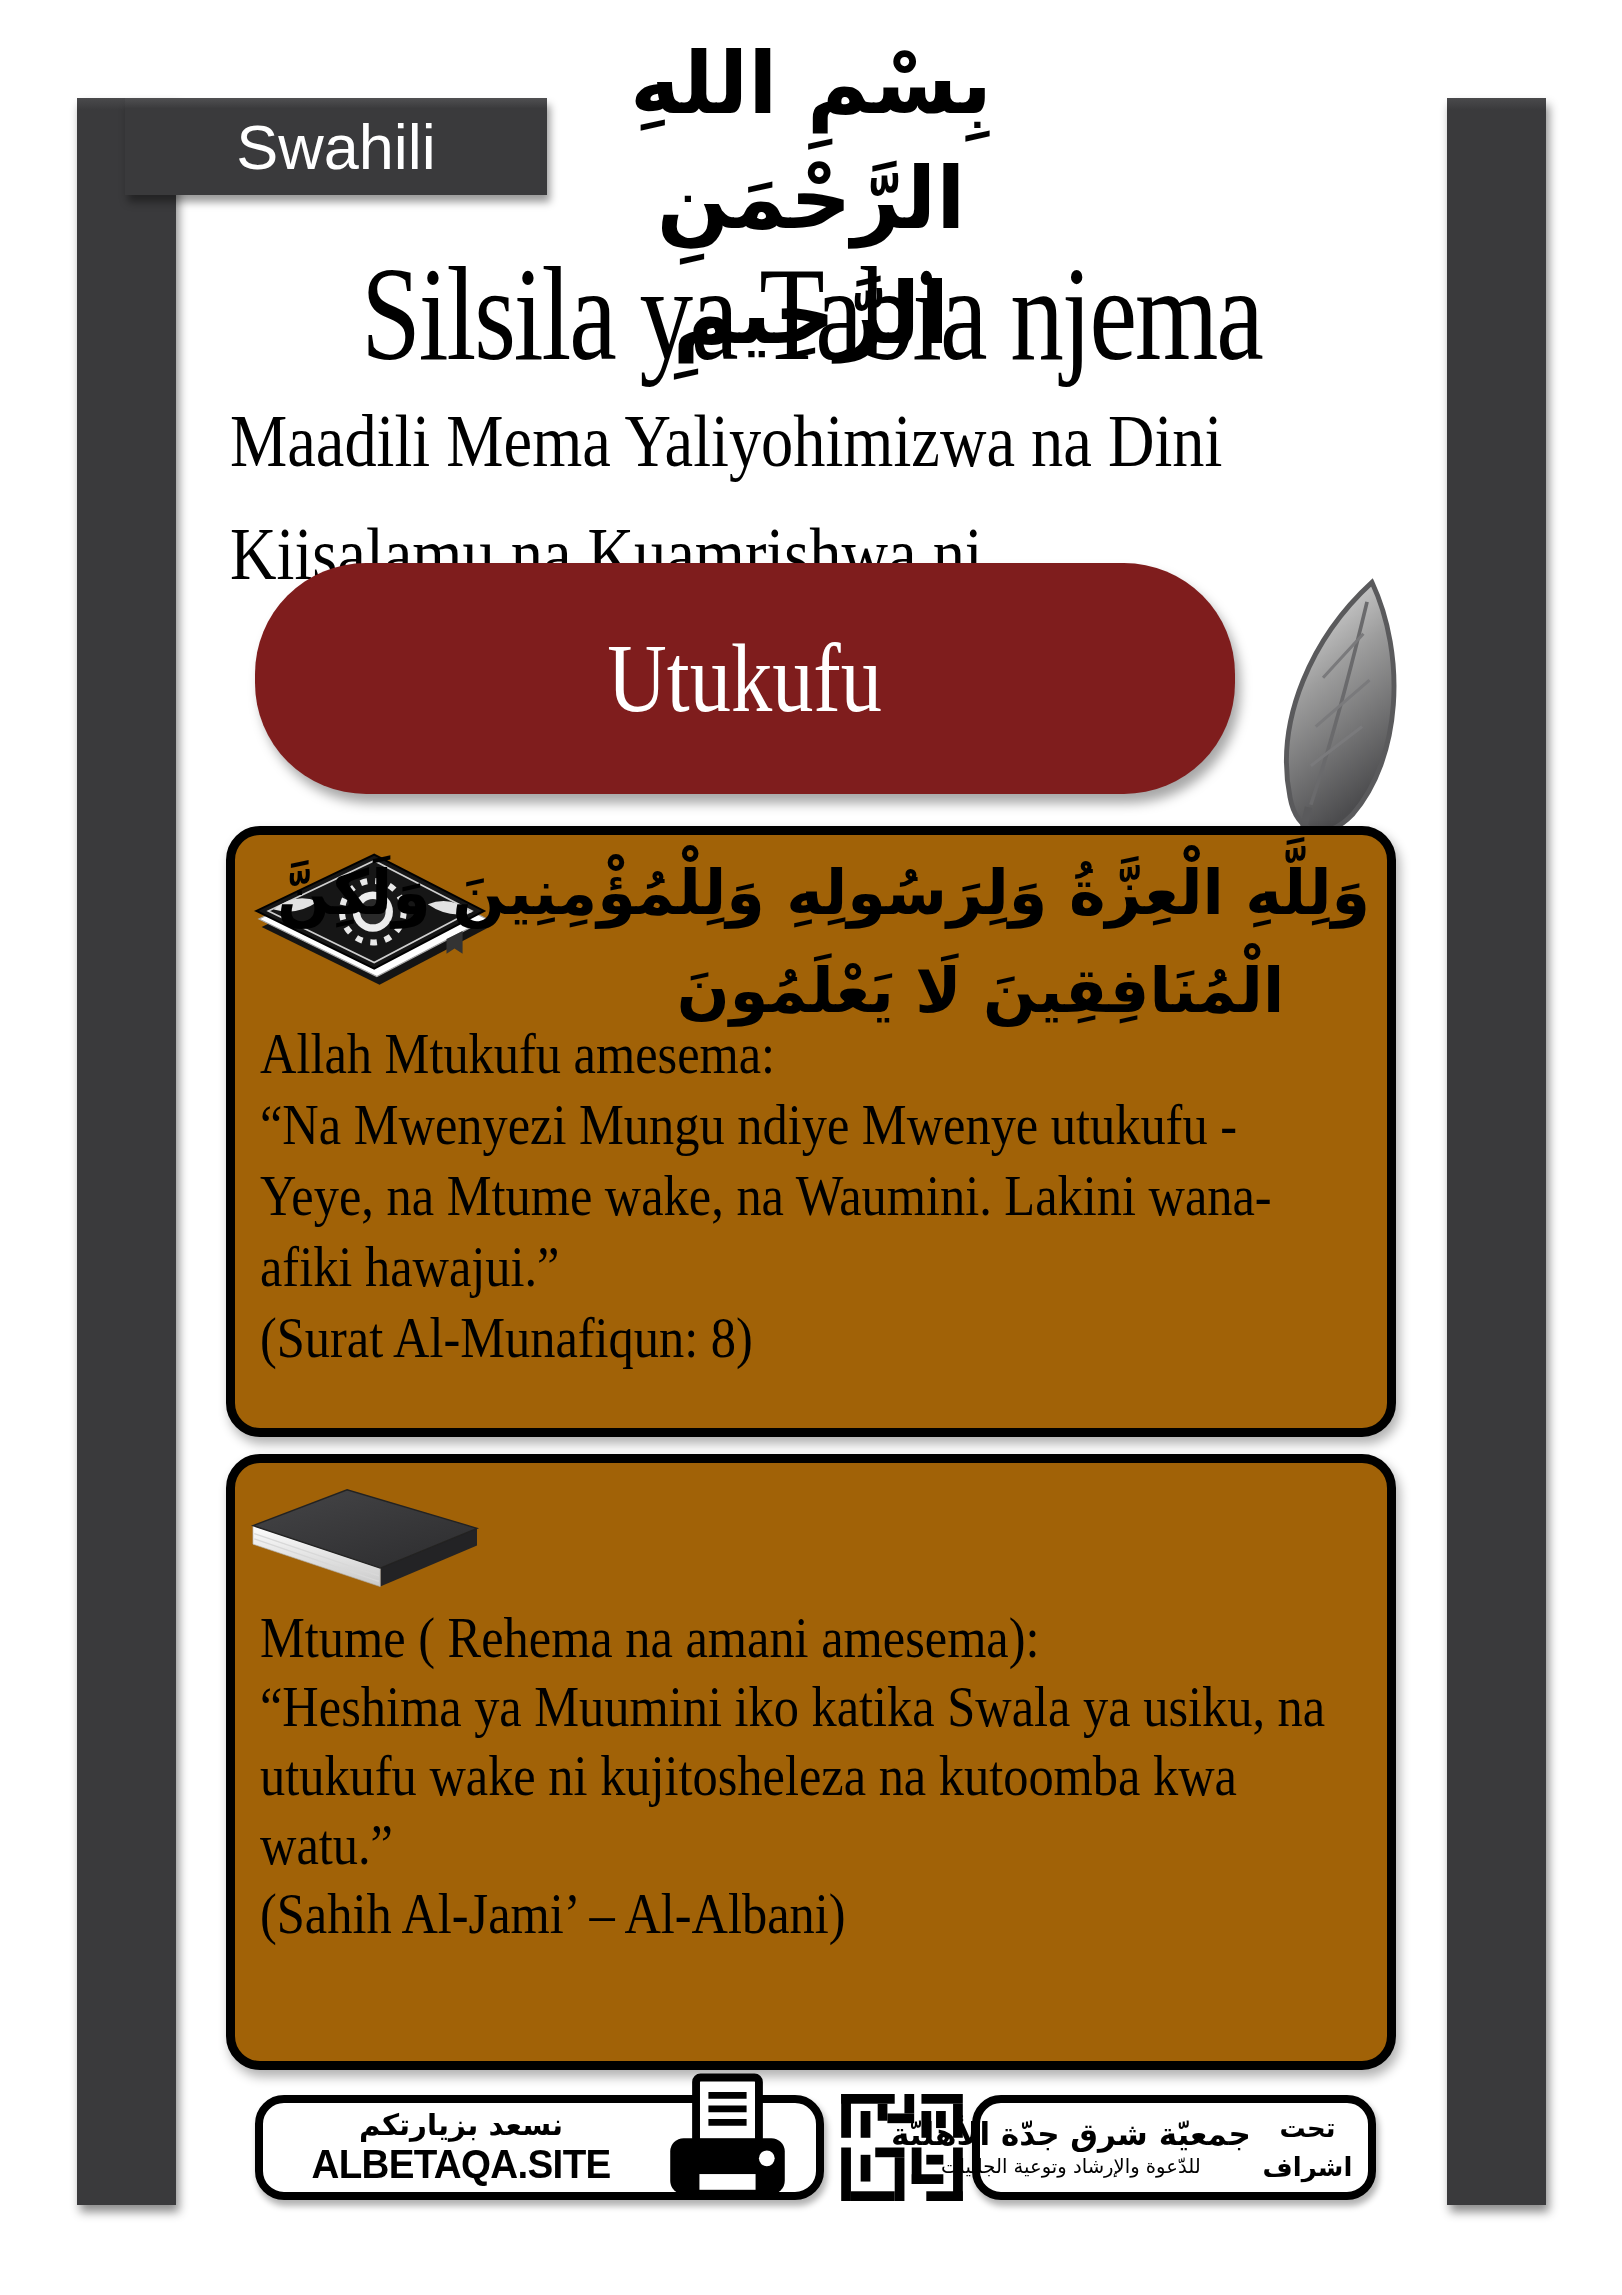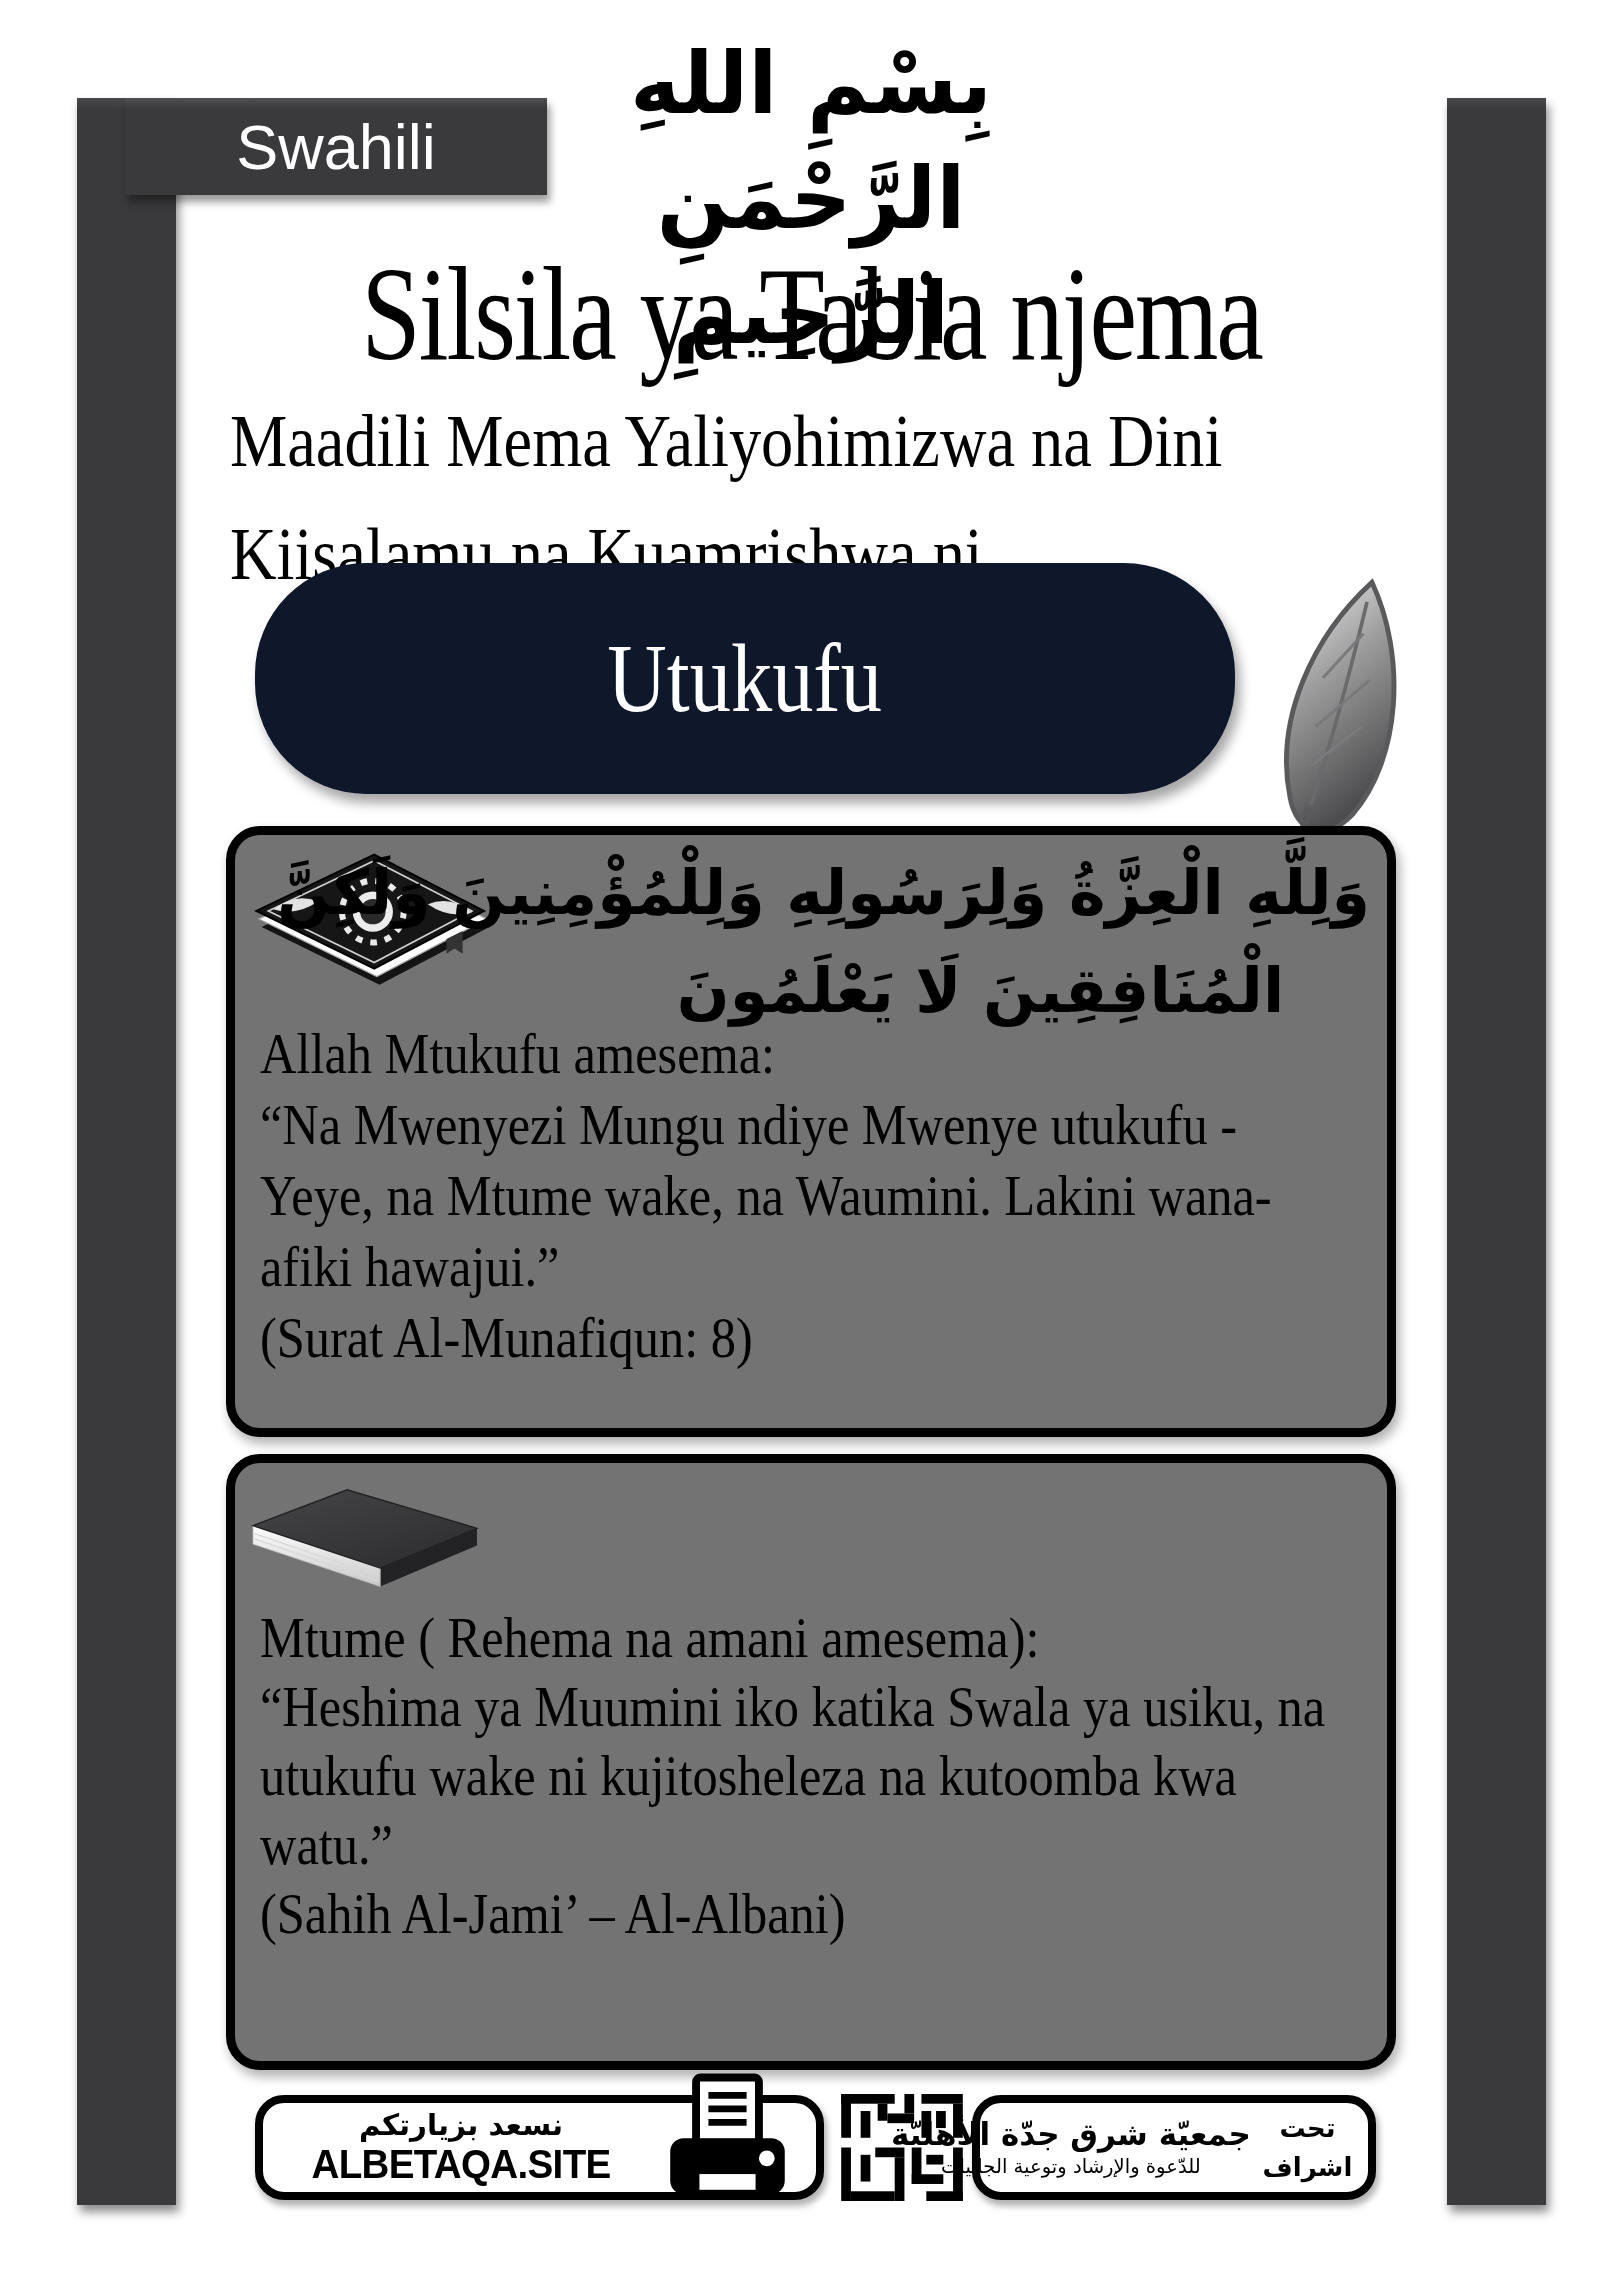--- a/index.html
+++ b/index.html
@@ -35,29 +35,29 @@
     font-size:134px; line-height:1.1; letter-spacing:-2.6px; white-space:nowrap;
     transform:scaleX(0.80); transform-origin:center top;
   }
   .subtitle {
     position:absolute; left:230px; top:385px; width:1165px;
     font-size:74px; line-height:113px; white-space:nowrap;
     transform:scaleX(0.87); transform-origin:left top;
   }
   .topic-pill {
     position:absolute; left:255px; top:563px; width:980px; height:231px;
-    background:#0f172a; border-radius:111px; color:#fff;
+    background:#7f1d1d; border-radius:111px; color:#fff;
     display:flex; align-items:center; justify-content:center;
     box-shadow:5.2px 9.2px 11.8px rgba(0,0,0,0.35);
   }
   .topic-pill .txt { font-size:97px; transform:scaleX(0.85); }
   .leaf-wrap { position:absolute; left:1239px; top:575px; width:173px; height:330px; }
   
   .quote-box {
-    position:absolute; left:226px; width:1170px; background:#737373;
+    position:absolute; left:226px; width:1170px; background:#a16207;
     border:9.8px solid #000; border-radius:34px; box-sizing:border-box;
     box-shadow:3.9px 6.5px 10.5px rgba(0,0,0,0.3);
   }
   #box-quran  { top:826px; height:611px; }
   #box-hadith { top:1454px; height:616px; }
   .quran-icon  { position:absolute; left:11.8px; top:13px; width:249px; height:144px; }
   .hadith-icon { position:absolute; left:14.4px; top:18.3px; width:232px; height:121px; }
   .verse {
     position:absolute; right:17px; top:9.2px; width:779px;
     direction:rtl; text-align:center; font-family:"DejaVu Sans", sans-serif;

